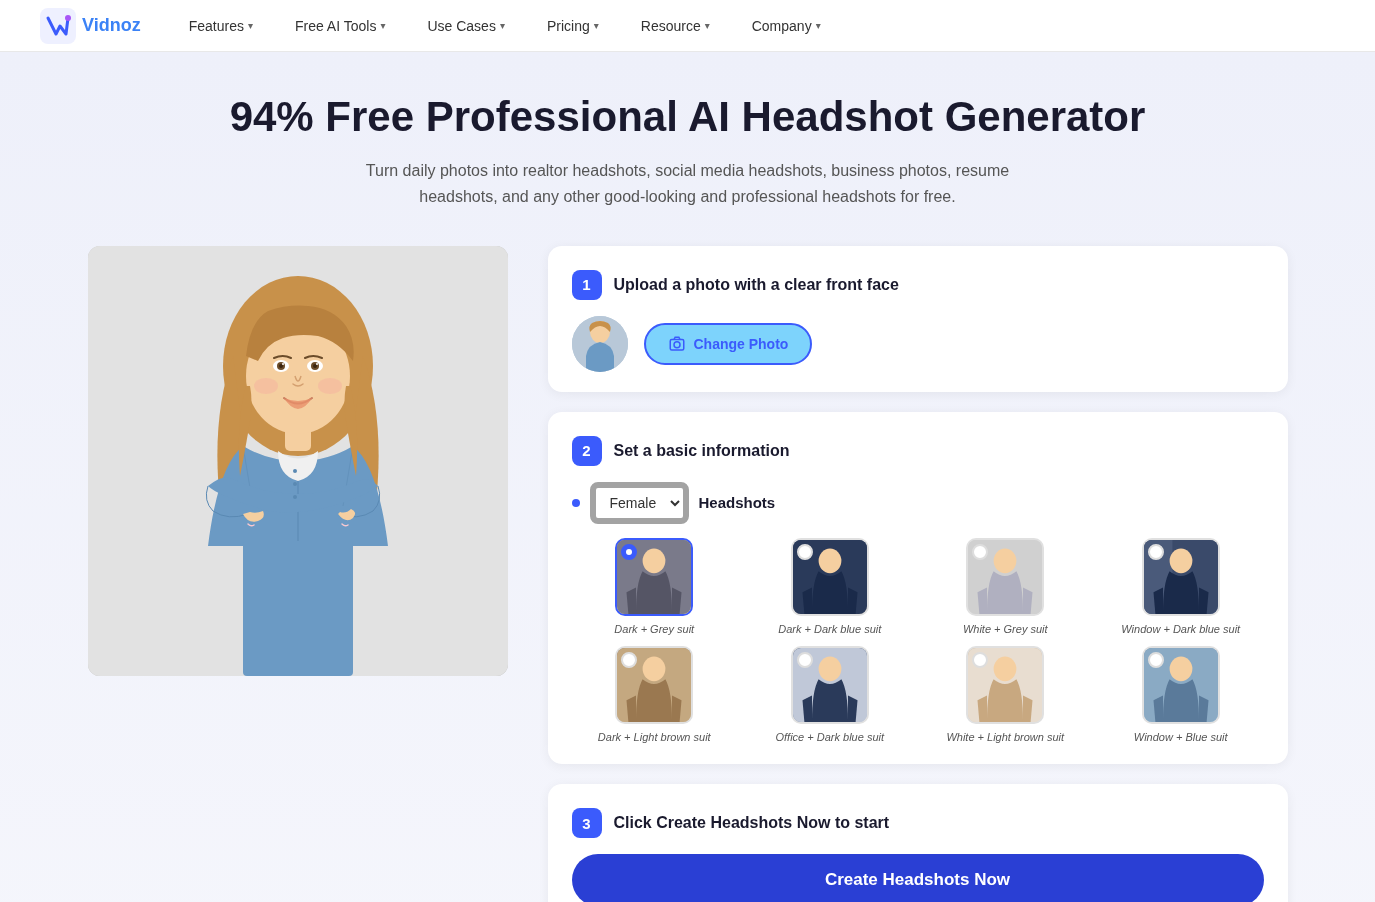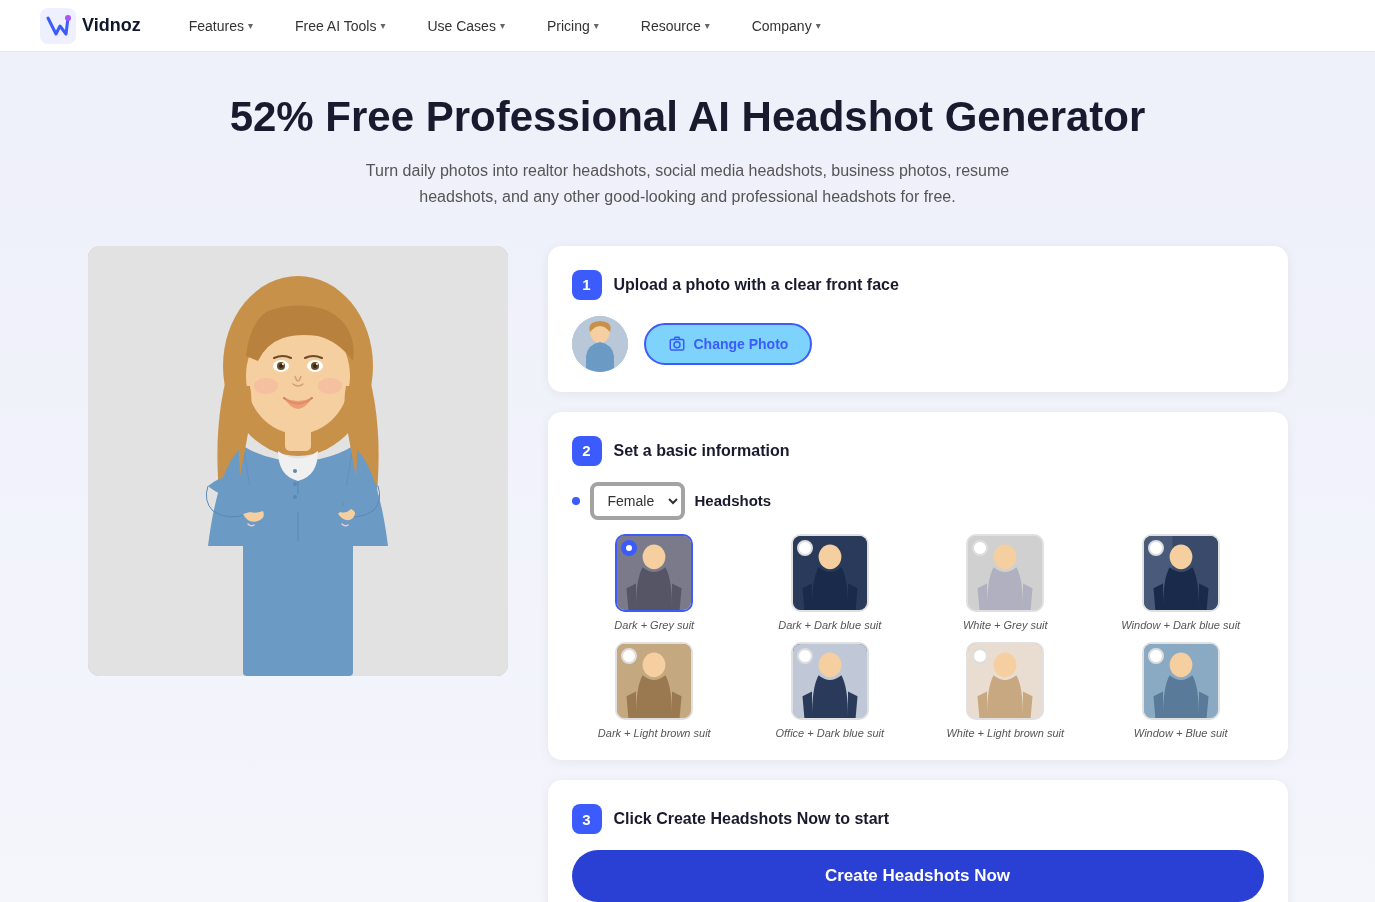--- a/index.html
+++ b/index.html
@@ -183,21 +183,21 @@
       margin-bottom: 14px;
     }
     .bullet {
       width: 8px;
       height: 8px;
       border-radius: 50%;
       background: #3b5bfc;
       flex-shrink: 0;
     }
     .gender-select {
-      border: 4px solid #a3a3a3;
+      border: 6px solid #a3a3a3;
       border-radius: 8px;
       padding: 6px 10px;
       font-size: 14px;
       color: #333;
       background: #fff;
       cursor: pointer;
       display: flex;
       align-items: center;
       gap: 6px;
     }
@@ -308,21 +308,21 @@
 </head>
 <body>
 
 <nav>
   <div class="nav-logo">
     <svg class="nav-logo-icon" viewBox="0 0 36 36" fill="none" xmlns="http://www.w3.org/2000/svg">
       <rect width="36" height="36" rx="8" fill="#EEF0FF"></rect>
       <path d="M8 10 L16 26 L20 18 L26 26 L28 10" stroke="#3b5bfc" stroke-width="3" stroke-linecap="round" stroke-linejoin="round" fill="none"></path>
       <circle cx="28" cy="10" r="3" fill="#a855f7"></circle>
     </svg>
-    <span style="font-size:18px;font-weight:700;color:#0f172a;">Vidnoz</span>
+    <span style="font-size:18px;font-weight:700;color:#3b82f6;">Vidnoz</span>
   </div>
   <div class="nav-links">
     <div class="nav-item">
       <span>Features</span>
       <span class="nav-chevron">▾</span>
     </div>
     <div class="nav-item">
       <span>Free AI Tools</span>
       <span class="nav-chevron">▾</span>
     </div>
@@ -341,21 +341,21 @@
     <div class="nav-item">
       <span>Company</span>
       <span class="nav-chevron">▾</span>
     </div>
   </div>
 </nav>
 
 <div class="main">
 
   <div class="hero-text">
-    <h1 class="hero-title">52% Free Professional AI Headshot Generator</h1>
+    <h1 class="hero-title">94% Free Professional AI Headshot Generator</h1>
     <p class="hero-subtitle">Turn daily photos into realtor headshots, social media headshots, business photos, resume headshots, and any other good-looking and professional headshots for free.</p>
   </div>
 
   <div class="content-row">
 
     <div class="photo-panel">
       <div class="photo-panel-img">
 
         <svg viewBox="0 0 420 430" xmlns="http://www.w3.org/2000/svg" style="width:100%;height:100%;">
 

